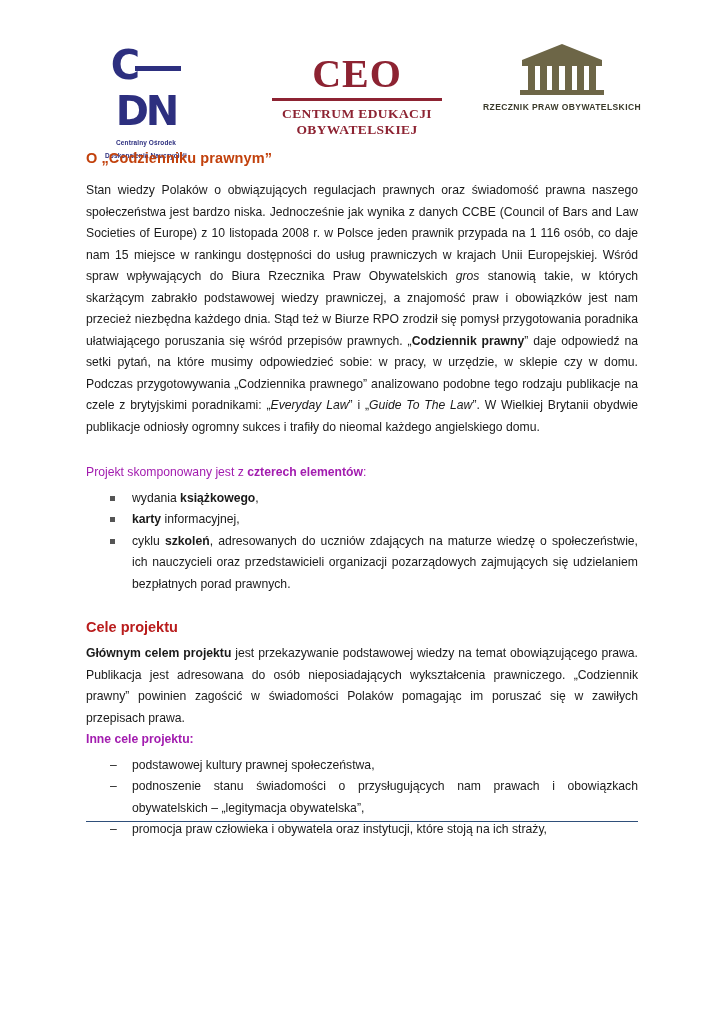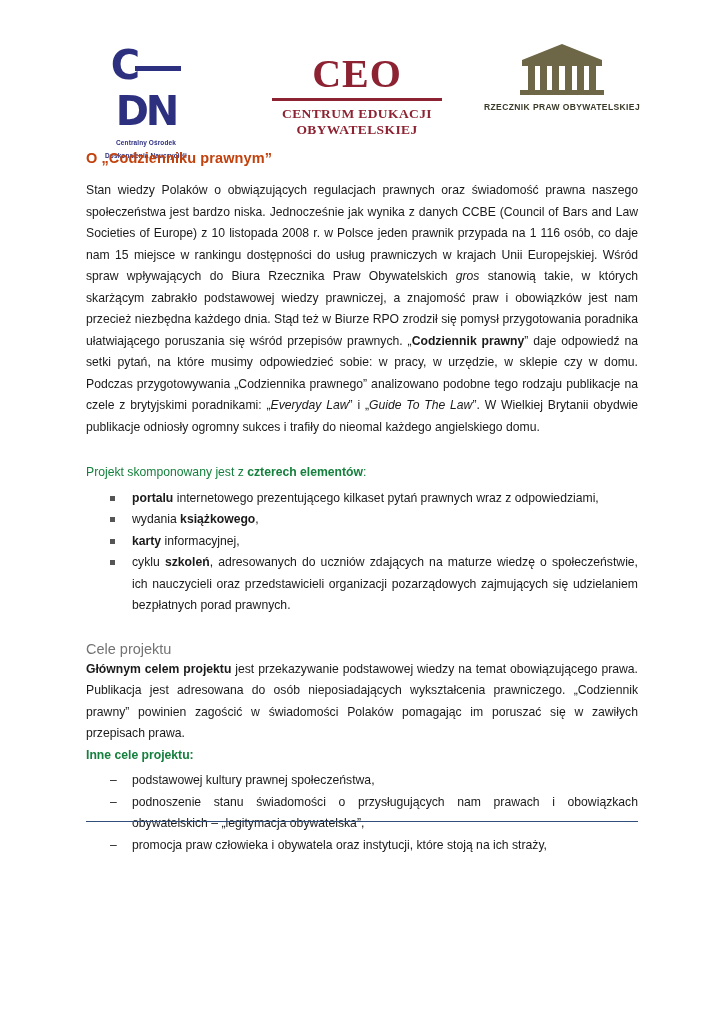--- a/index.html
+++ b/index.html
@@ -175,21 +175,21 @@
     margin: 0 0 0 0;
     color: #1a1a1a;
     hyphens: auto;
   }
   .gap-md { height: 24px; }
 
   p.intro-list {
     font-size: 12.2px;
     line-height: 21.5px;
     margin: 0 0 4px 0;
-    color: #15803d;
+    color: #a21caf;
   }
 
   ul.square-list {
     list-style: none;
     margin: 0;
     padding: 0 0 0 22px;
   }
   ul.square-list > li {
     position: relative;
     font-size: 12.2px;
@@ -203,23 +203,23 @@
     position: absolute;
     left: 2px;
     top: 8px;
     width: 5px;
     height: 5px;
     background: #555;
   }
 
   h2.section-title {
     font-size: 14.5px;
-    font-weight: normal;
-    margin: 0 0 2px 0;
-    color: #737373;
+    font-weight: bold;
+    margin: 0 0 8px 0;
+    color: #b91c1c;
   }
 
   ul.dash-list {
     list-style: none;
     margin: 0;
     padding: 0 0 0 22px;
   }
   ul.dash-list > li {
     position: relative;
     font-size: 12.2px;
@@ -275,37 +275,36 @@
         <div class="cols">
             <span></span>
             <span></span>
             <span></span>
             <span></span>
             <span></span>
             <span></span>
           </div>
         <div class="base"></div>
       </div>
-      <div class="rpo-name">RZECZNIK PRAW OBYWATELSKIEJ</div>
+      <div class="rpo-name">RZECZNIK PRAW OBYWATELSKICH</div>
     </div>
 
   </div>
 
   <div class="content">
 
     <h1 class="doc-title">O „Codzienniku prawnym”</h1>
 
     <p class="body"><span>Stan wiedzy Polaków o obwiązujących regulacjach prawnych oraz świadomość prawna naszego społeczeństwa jest bardzo niska. Jednocześnie jak wynika z danych CCBE (Council of Bars and Law Societies of Europe) z 10 listopada 2008 r. w Polsce jeden prawnik przypada na 1 116 osób, co daje nam 15 miejsce w rankingu dostępności do usług prawniczych w krajach Unii Europejskiej. Wśród spraw wpływających do Biura Rzecznika Praw Obywatelskich </span><i>gros</i><span> stanowią takie, w których skarżącym zabrakło podstawowej wiedzy prawniczej, a znajomość praw i obowiązków jest nam przecież niezbędna każdego dnia. Stąd też w Biurze RPO zrodził się pomysł przygotowania poradnika ułatwiającego poruszania się wśród przepisów prawnych. „</span><b>Codziennik prawny</b><span>” daje odpowiedź na setki pytań, na które musimy odpowiedzieć sobie: w pracy, w urzędzie, w sklepie czy w domu. Podczas przygotowywania „Codziennika prawnego” analizowano podobne tego rodzaju publikacje na czele z brytyjskimi poradnikami: „</span><i>Everyday Law</i><span>” i „</span><i>Guide To The Law</i><span>”. W Wielkiej Brytanii obydwie publikacje odniosły ogromny sukces i trafiły do nieomal każdego angielskiego domu.</span></p>
 
     <div class="gap-md"></div>
 
     <p class="intro-list"><span>Projekt skomponowany jest z </span><b>czterech elementów</b><span>:</span></p>
 
     <ul class="square-list">
-      <li><b>portalu</b><span> internetowego prezentującego kilkaset pytań prawnych wraz z odpowiedziami,</span></li>
       <li><span>wydania </span><b>książkowego</b><span>,</span></li>
       <li><b>karty</b><span> informacyjnej,</span></li>
       <li><span>cyklu </span><b>szkoleń</b><span>, adresowanych do uczniów zdających na maturze wiedzę o społeczeństwie, ich nauczycieli oraz przedstawicieli organizacji pozarządowych zajmujących się udzielaniem bezpłatnych porad prawnych.</span></li>
     </ul>
 
     <div class="gap-md"></div>
 
     <h2 class="section-title">Cele projektu</h2>
 
     <p class="body"><b>Głównym celem projektu</b><span> jest przekazywanie podstawowej wiedzy na temat obowiązującego prawa. Publikacja jest adresowana do osób nieposiadających wykształcenia prawniczego. „Codziennik prawny” powinien zagościć w świadomości Polaków pomagając im poruszać się w zawiłych przepisach prawa.</span></p>

